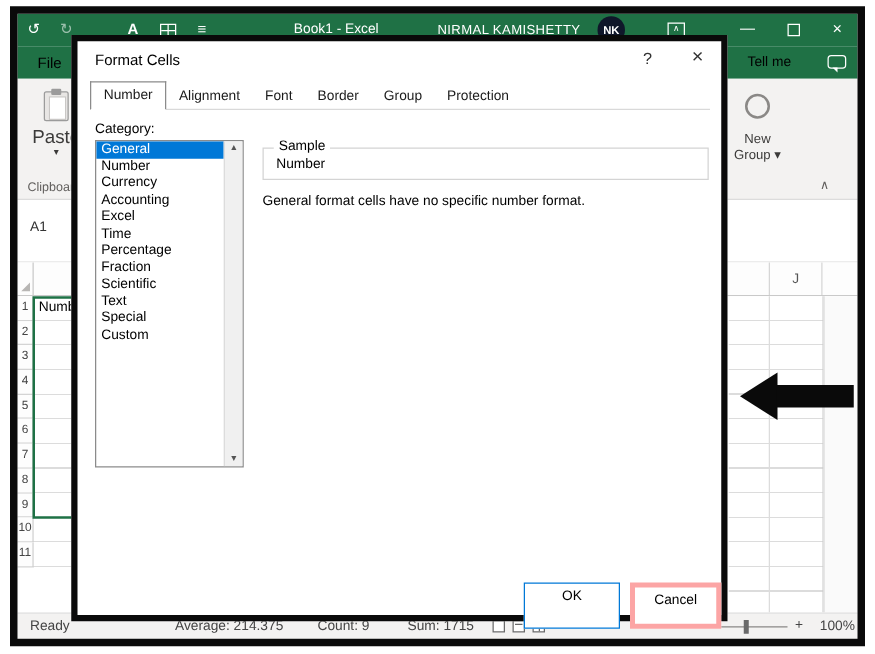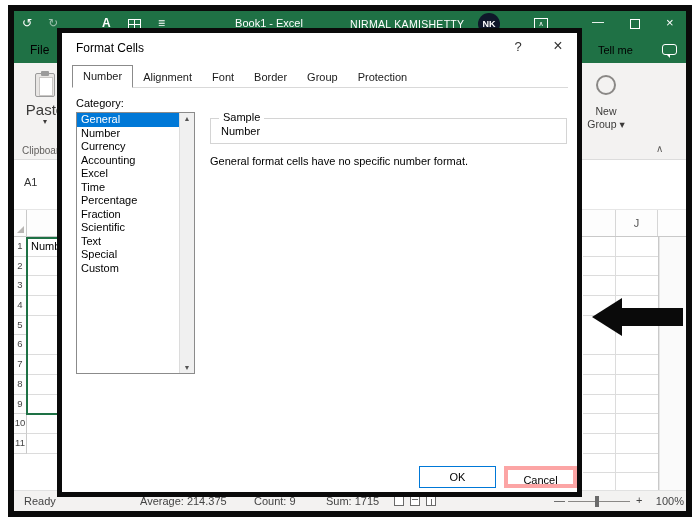--- a/index.html
+++ b/index.html
@@ -116,21 +116,21 @@
   .dlg-list{position:absolute;left:14px;top:79px;width:119px;height:262px;border:1px solid #8b8b8b;background:#fff;overflow:hidden}
   .cat{height:13.5px;line-height:13.5px;padding-left:4px;font-size:11px;width:calc(100% - 15px);white-space:nowrap}
   .cat.selected{background:#0078d7;color:#fff}
   .lb-scroll{position:absolute;right:0;top:0;width:15px;height:100%;background:#f0f0f0;border-left:1px solid #dcdcdc}
   .lb-up{position:absolute;top:2px;left:0;width:100%;font-size:7px;color:#555;text-align:center}
   .lb-down{position:absolute;bottom:2px;left:0;width:100%;font-size:7px;color:#555;text-align:center}
   .dlg-sample{position:absolute;left:148px;top:85px;width:357px;height:26px;border:1px solid #d4d4d4}
   .dlg-sample-label{position:absolute;left:8px;top:-8px;background:#fff;padding:0 4px;font-size:11px}
   .dlg-sample-value{position:absolute;left:10px;top:6px;font-size:11px}
   .dlg-desc{position:absolute;left:148px;top:122px;width:356px;font-size:11px}
-  .btn{position:absolute;height:22px;background:#fff;font-size:11px;text-align:center;line-height:20px}
+  .btn{position:absolute;height:37px;background:#fff;font-size:11px;text-align:center;line-height:20px}
   .btn-ok{left:357px;top:433px;width:77px;border:1px solid #0078d7}
   .btn-cancel{left:442px;top:433px;width:73px;border:4px solid #fca5a5}
 </style>
 </head>
 <body>
 
 <div class="screen">
 
   <div class="titlebar">
     <span class="abs tb-undo">↺</span>

